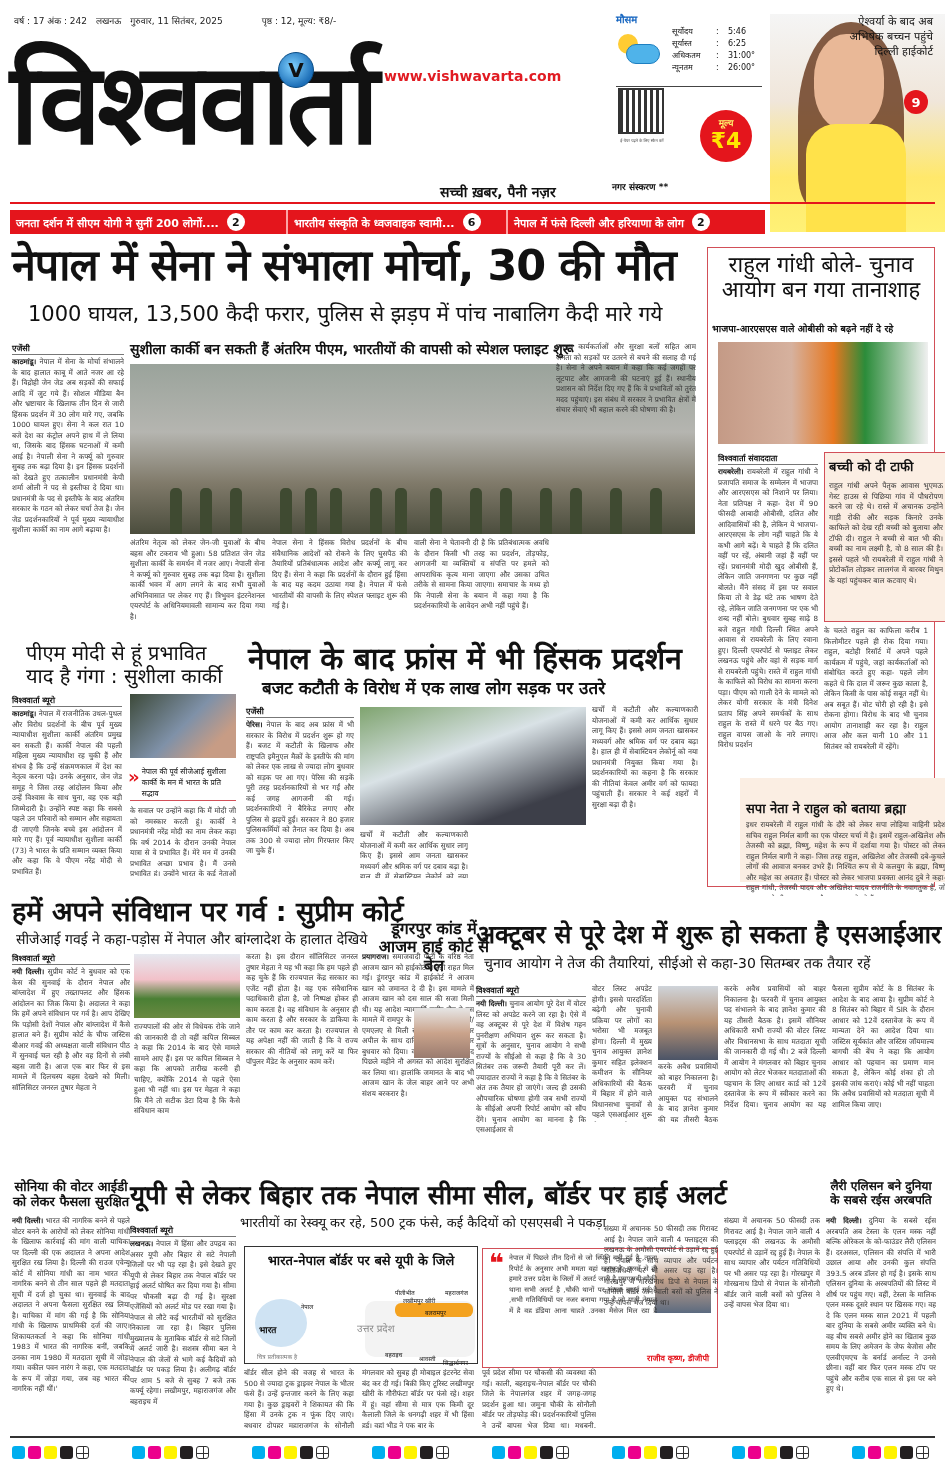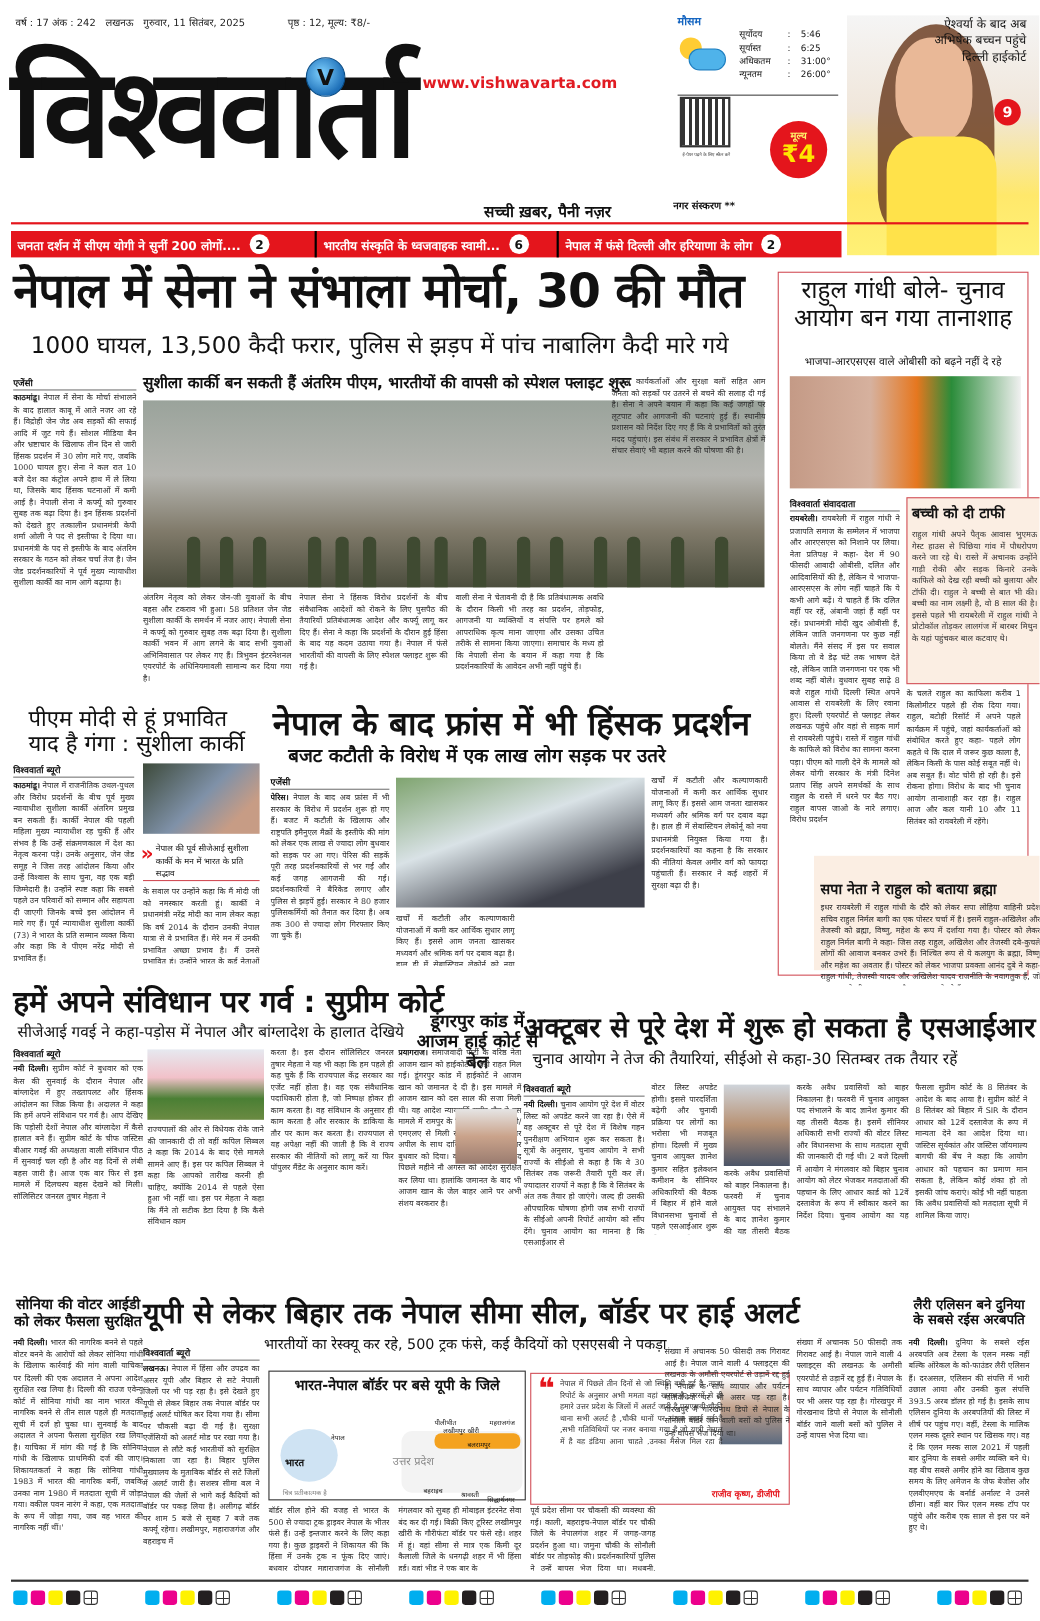--- a/index.html
+++ b/index.html
@@ -33,21 +33,21 @@
   .price-badge .val{font-size:22px;font-weight:bold;color:#ffe600;line-height:24px;display:block}
   .celeb{top:14px;left:770px;width:175px;height:218px;background:linear-gradient(180deg,#f5f5f5 0,#f0e6da 40%,#ffe86b 75%,#fff176 100%)}
   .celeb .face{position:absolute;left:44px;top:20px;width:70px;height:96px;border-radius:46% 46% 44% 44%;background:#e9b897}
   .celeb .hair{position:absolute;left:28px;top:8px;width:106px;height:190px;border-radius:50% 50% 20% 20%;background:#6d3f25;opacity:.85}
   .celeb .body{position:absolute;left:36px;top:110px;width:100px;height:108px;background:#ffe24a;border-radius:30px 30px 0 0}
   .celeb-caption{top:14px;right:12px;text-align:right;font-size:11px;line-height:15px;width:92px}
   .page-badge{top:90px;left:904px;width:24px;height:24px;border-radius:50%;background:#e4151c;color:#fff;font-weight:bold;font-size:13px;display:flex;align-items:center;justify-content:center}
   .redline{top:202px;left:10px;width:925px;height:2px;background:#e4151c}
   
   .ticker{top:210px;left:10px;width:755px;height:24px;background:#e4151c;display:flex}
-  .tick{display:flex;align-items:center;color:#fff;font-size:11px;font-weight:bold;padding:0 6px;border-right:2px solid #000000;white-space:nowrap}
+  .tick{display:flex;align-items:center;color:#fff;font-size:11px;font-weight:bold;padding:0 6px;border-right:2px solid #fca5a5;white-space:nowrap}
   .tick .num{width:18px;height:18px;border-radius:50%;background:#fff;color:#111;font-size:11px;display:flex;align-items:center;justify-content:center;margin-left:8px}
   
   .h1{font-weight:bold;color:#111;line-height:1;white-space:nowrap}
   .main-head{top:244px;left:12px;font-size:43px;letter-spacing:-1px}
   .main-sub{top:304px;left:28px;font-size:21px}
   .byline{font-size:8px;font-weight:bold;border-bottom:1px solid #777;padding-bottom:1px}
   .para{font-size:7.2px;line-height:10.5px;color:#333;text-align:justify;overflow:hidden}
   .para b{color:#111}
   .photo{background:#888;overflow:hidden}
   .photo-army{background:linear-gradient(180deg,#9aa39b 0,#b5b5b0 40%,#807a6a 70%,#4b4d3d 100%)}
@@ -174,21 +174,21 @@
     <div class="soldier" style="left:480px"></div>
     <div class="soldier" style="left:520px"></div>
 </div>
 <div class="abs para" style="top:538px;left:130px;width:135px;height:94px">अंतरिम नेतृत्व को लेकर जेन-जी युवाओं के बीच बहस और टकराव भी हुआ। 58 प्रतिशत जेन जेड सुशीला कार्की के समर्थन में नजर आए। नेपाली सेना ने कर्फ्यू को गुरुवार सुबह तक बढ़ा दिया है। सुशीला कार्की भवन में आग लगने के बाद सभी युवाओं अभिनिवासात पर लेकर गए हैं। त्रिभुवन इंटरनेशनल एयरपोर्ट के अधिनियमावली सामान्य कर दिया गया है।</div>
 <div class="abs para" style="top:538px;left:272px;width:135px;height:94px">नेपाल सेना ने हिंसक विरोध प्रदर्शनों के बीच संवैधानिक आदेशों को रोकने के लिए घुसपैठ की तैयारियों प्रतिबंधात्मक आदेश और कर्फ्यू लागू कर दिए हैं। सेना ने कहा कि प्रदर्शनों के दौरान हुई हिंसा के बाद यह कदम उठाया गया है। नेपाल में फंसे भारतीयों की वापसी के लिए स्पेशल फ्लाइट शुरू की गई है।</div>
 <div class="abs para" style="top:538px;left:414px;width:135px;height:94px">वाली सेना ने चेतावनी दी है कि प्रतिबंधात्मक अवधि के दौरान किसी भी तरह का प्रदर्शन, तोड़फोड़, आगजनी या व्यक्तियों व संपत्ति पर हमले को आपराधिक कृत्य माना जाएगा और उसका उचित तरीके से सामना किया जाएगा। समाचार के मध्य हो कि नेपाली सेना के बयान में कहा गया है कि प्रदर्शनकारियों के आवेदन अभी नहीं पहुंचे हैं।</div>
 <div class="abs para" style="top:342px;left:556px;width:140px;height:290px">स्वतन्त्र कार्यकर्ताओं और सुरक्षा बलों सहित आम जनता को सड़कों पर उतरने से बचने की सलाह दी गई है। सेना ने अपने बयान में कहा कि कई जगहों पर लूटपाट और आगजनी की घटनाएं हुई हैं। स्थानीय प्रशासन को निर्देश दिए गए हैं कि वे प्रभावितों को तुरंत मदद पहुंचाएं। इस संबंध में सरकार ने प्रभावित क्षेत्रों में संचार सेवाएं भी बहाल करने की घोषणा की है।</div>
 
 <div class="abs box" style="top:247px;left:707px;width:228px;height:640px"></div>
 <div class="abs sub-head" style="top:252px;left:712px;width:218px;font-size:22px;font-weight:normal">राहुल गांधी बोले- चुनाव आयोग बन गया तानाशाह</div>
-<div class="abs" style="top:322px;left:712px;width:218px;font-size:9.5px;text-align:center;font-weight:normal">भाजपा-आरएसएस वाले ओबीसी को बढ़ने नहीं दे रहे</div>
+<div class="abs" style="top:322px;left:712px;width:218px;font-size:9.5px;font-weight:bold">भाजपा-आरएसएस वाले ओबीसी को बढ़ने नहीं दे रहे</div>
 <div class="abs photo photo-rahul" style="top:342px;left:718px;width:210px;height:102px"></div>
 <div class="abs" style="top:452px;left:718px;width:100px">
   <div class="byline">विश्ववार्ता संवाददाता</div>
   <div class="para" style="height:312px;margin-top:2px"><b>रायबरेली।</b> <span>रायबरेली में राहुल गांधी ने प्रजापति समाज के सम्मेलन में भाजपा और आरएसएस को निशाने पर लिया। नेता प्रतिपक्ष ने कहा- देश में 90 फीसदी आबादी ओबीसी, दलित और आदिवासियों की है, लेकिन ये भाजपा-आरएसएस के लोग नहीं चाहते कि ये कभी आगे बढ़ें। ये चाहते हैं कि दलित वहीं पर रहें, अंबानी जहां हैं वहीं पर रहें। प्रधानमंत्री मोदी खुद ओबीसी हैं, लेकिन जाति जनगणना पर कुछ नहीं बोलते। मैंने संसद में इस पर सवाल किया तो वे डेढ़ घंटे तक भाषण देते रहे, लेकिन जाति जनगणना पर एक भी शब्द नहीं बोले। बुधवार सुबह साढ़े 8 बजे राहुल गांधी दिल्ली स्थित अपने आवास से रायबरेली के लिए रवाना हुए। दिल्ली एयरपोर्ट से फ्लाइट लेकर लखनऊ पहुंचे और वहां से सड़क मार्ग से रायबरेली पहुंचे। रास्ते में राहुल गांधी के काफिले को विरोध का सामना करना पड़ा। पीएम को गाली देने के मामले को लेकर योगी सरकार के मंत्री दिनेश प्रताप सिंह अपने समर्थकों के साथ राहुल के रास्ते में धरने पर बैठ गए। राहुल वापस जाओ के नारे लगाए। विरोध प्रदर्शन</span></div>
 </div>
 <div class="abs note-box" style="top:452px;left:824px;width:124px;height:170px;border:1.5px solid #d24f58;padding:4px">
   <div style="font-size:13px;font-weight:bold;margin-bottom:6px">बच्ची को दी टाफी</div>
   <div class="para" style="height:132px;font-size:7.4px">राहुल गांधी अपने पैतृक आवास भुएमऊ गेस्ट हाउस से पिछिया गांव में पौधरोपण करने जा रहे थे। रास्ते में अचानक उन्होंने गाड़ी रोकी और सड़क किनारे उनके काफिले को देख रही बच्ची को बुलाया और टॉफी दी। राहुल ने बच्ची से बात भी की। बच्ची का नाम लक्ष्मी है, वो 8 साल की है। इससे पहले भी रायबरेली में राहुल गांधी ने प्रोटोकॉल तोड़कर लालगंज में बारबर मिथुन के यहां पहुंचकर बाल कटवाए थे।</div>
 </div>
 <div class="abs para" style="top:626px;left:824px;width:104px;height:138px">के चलते राहुल का काफिला करीब 1 किलोमीटर पहले ही रोक दिया गया। राहुल, बटोही रिसॉर्ट में अपने पहले कार्यक्रम में पहुंचे, जहां कार्यकर्ताओं को संबोधित करते हुए कहा- पहले लोग कहते थे कि दाल में जरूर कुछ काला है, लेकिन किसी के पास कोई सबूत नहीं थे। अब सबूत हैं। वोट चोरी हो रही है। इसे रोकना होगा। विरोध के बाद भी चुनाव आयोग तानाशाही कर रहा है। राहुल आज और कल यानी 10 और 11 सितंबर को रायबरेली में रहेंगे।</div>

